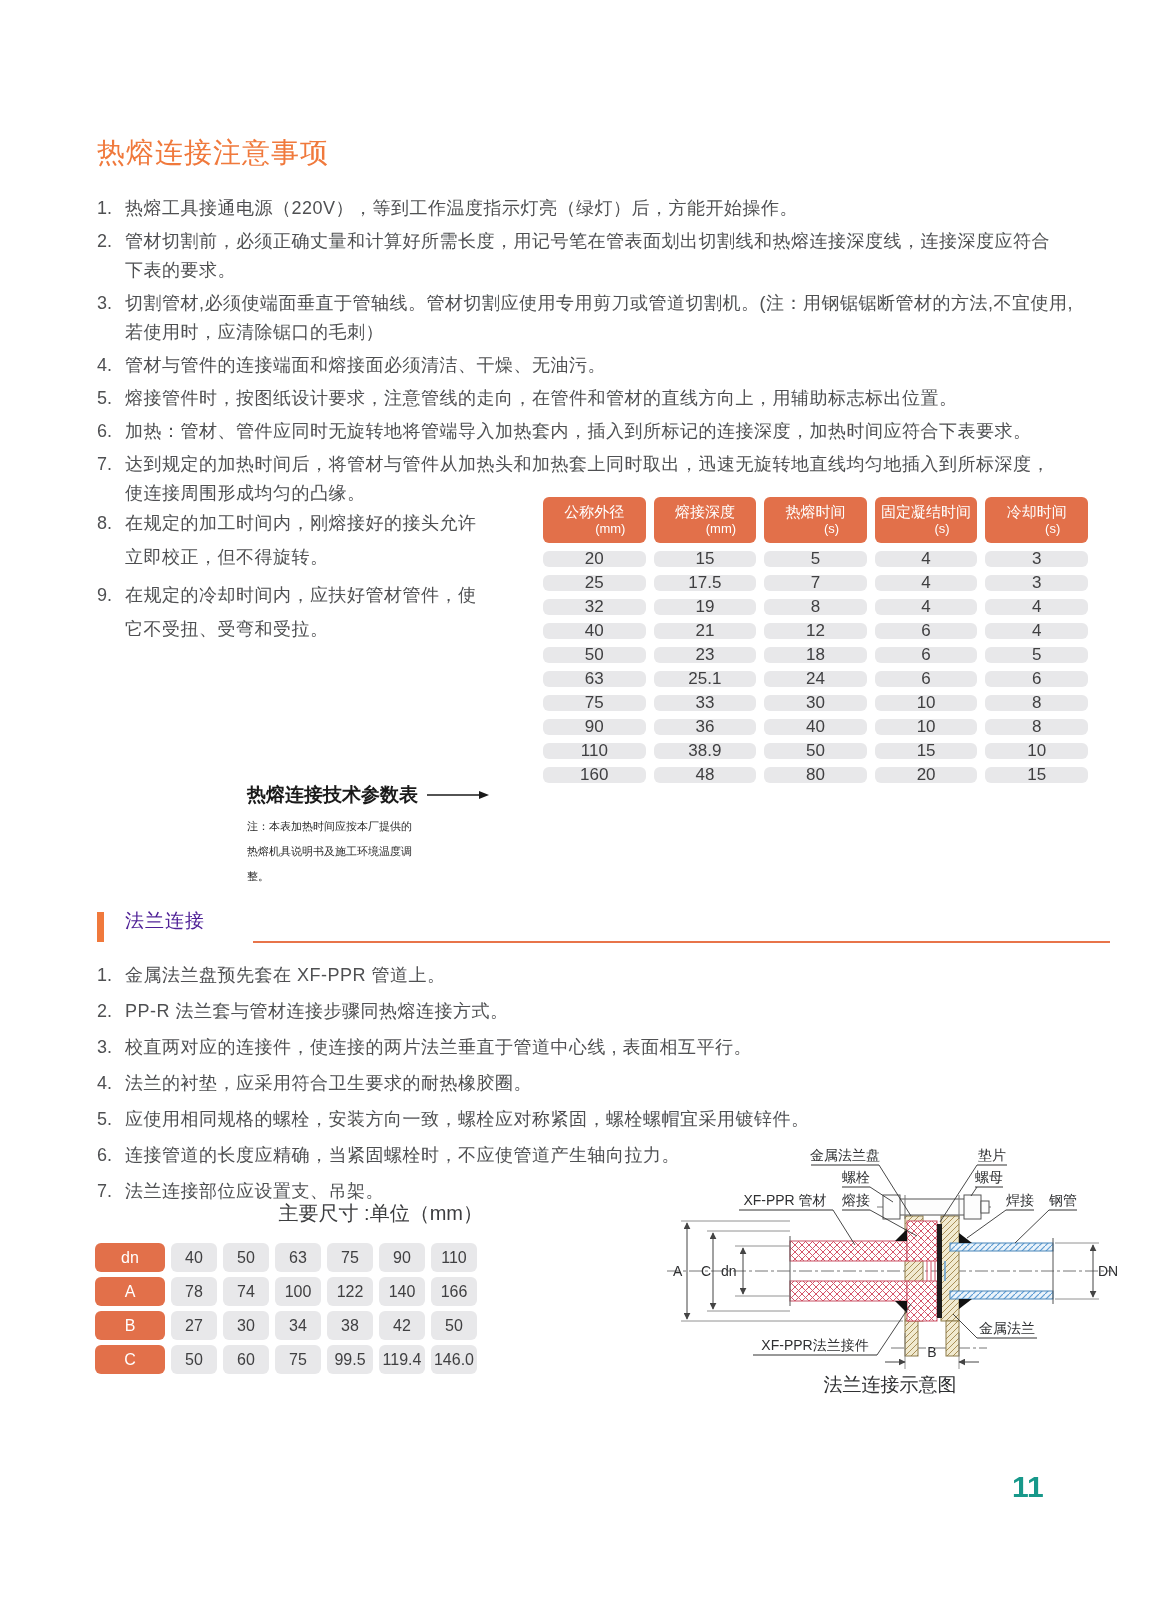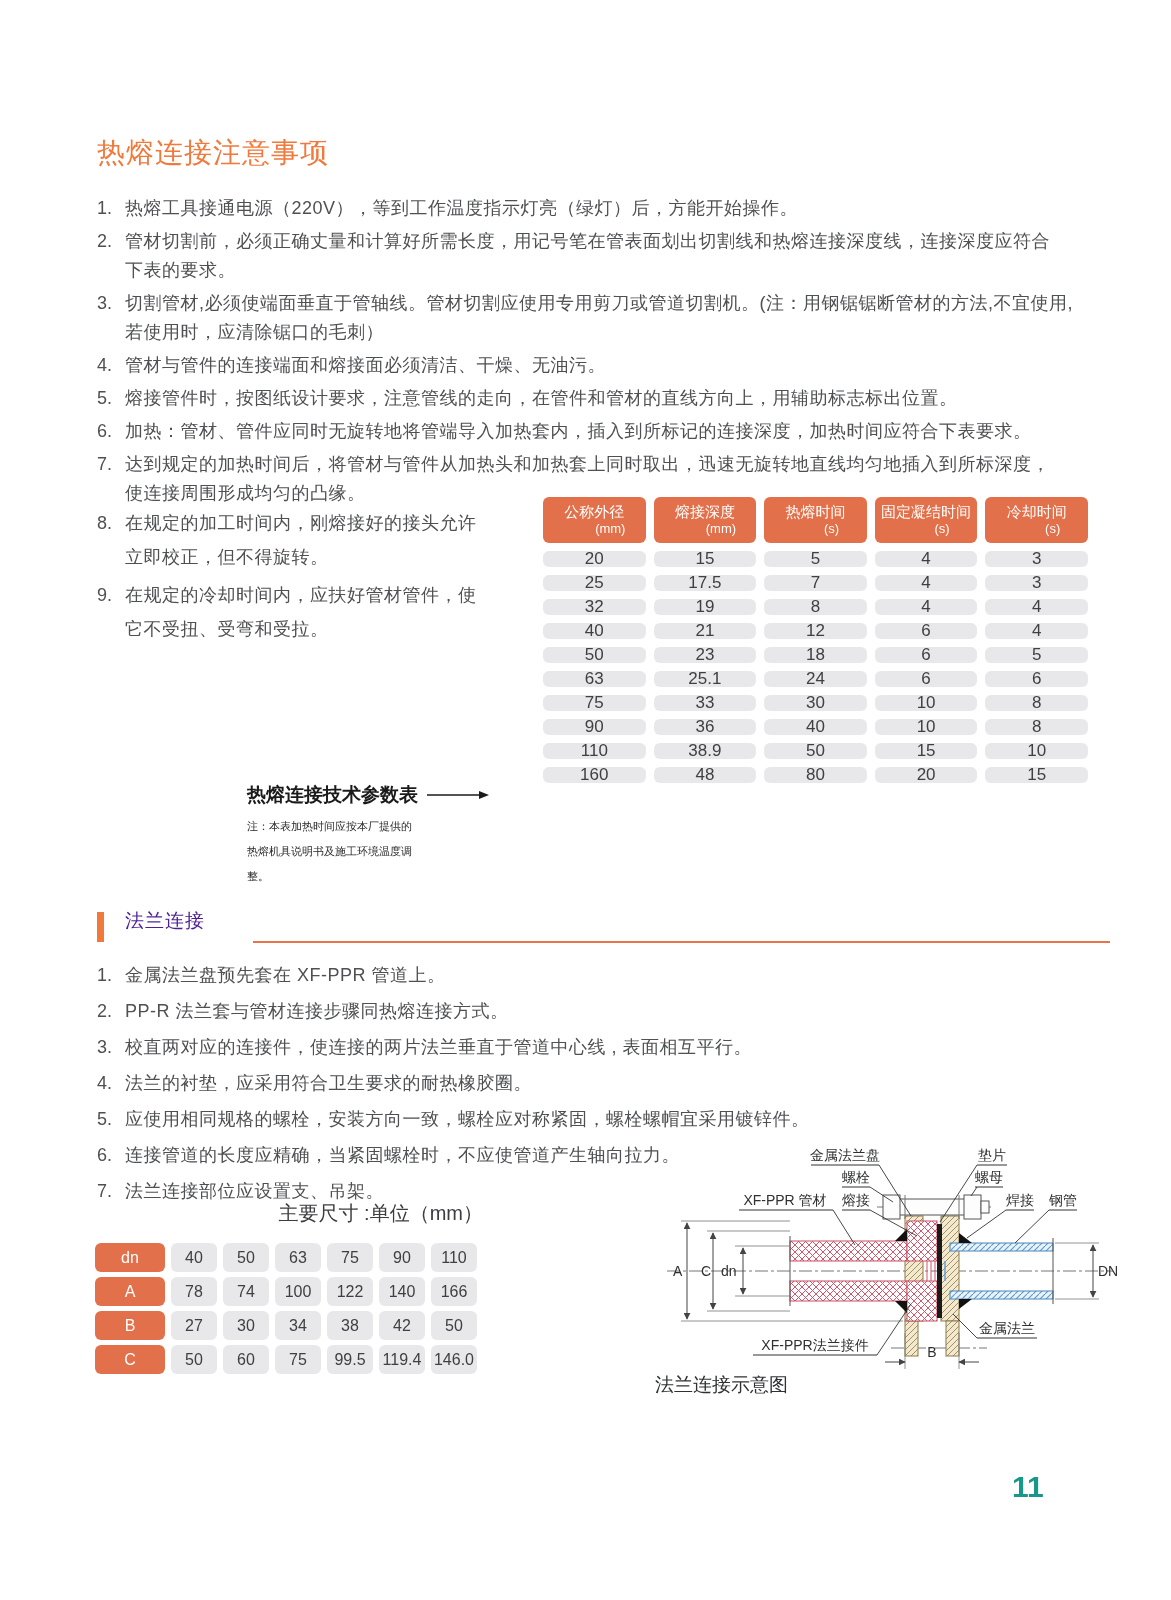--- a/index.html
+++ b/index.html
@@ -36,21 +36,21 @@
   .dimshead{position:absolute;left:97px;top:1200px;width:386px;display:flex;justify-content:flex-end;
             font-size:20px;color:#3c3d3f;}
   .dtable{position:absolute;left:95px;top:1243px;display:grid;
           grid-template-columns:70px repeat(6,46px);column-gap:6px;row-gap:5px;}
   .dth{background:#e2704a;color:#fff;border-radius:6px;height:29px;display:flex;align-items:center;
        justify-content:center;font-size:16px;}
   .dtd{background:#e8e8ea;border-radius:6px;height:29px;display:flex;align-items:center;justify-content:center;
        font-size:16px;color:#404042;}
   
   .diagram{position:absolute;left:655px;top:1126px;width:470px;height:255px;}
-  .dcaption{position:absolute;left:655px;top:1372px;width:470px;text-align:left;font-size:19px;color:#2f3032;}
+  .dcaption{position:absolute;left:655px;top:1372px;width:470px;text-align:center;font-size:19px;color:#2f3032;}
   .pagenum{position:absolute;left:1012px;top:1470px;font-size:30px;font-weight:600;color:#17988a;}
   svg text{font-family:"Liberation Sans",sans-serif;}
 </style>
 </head>
 <body>
 
 <div class="page">
 
   <div class="title1">热熔连接注意事项</div>
 

